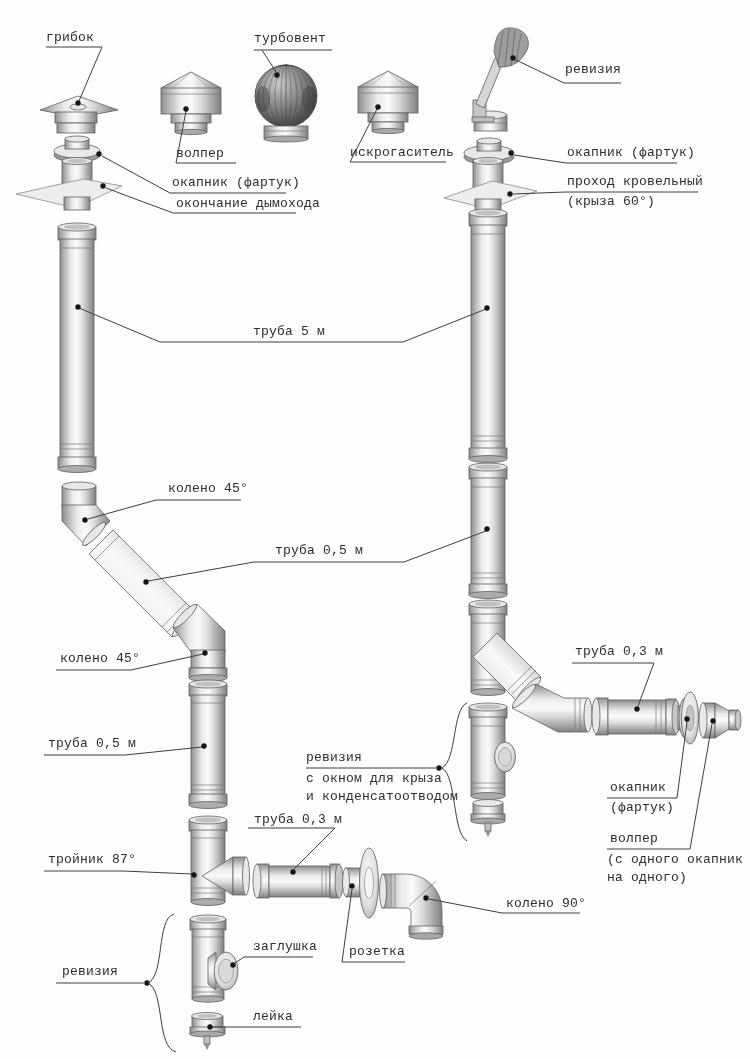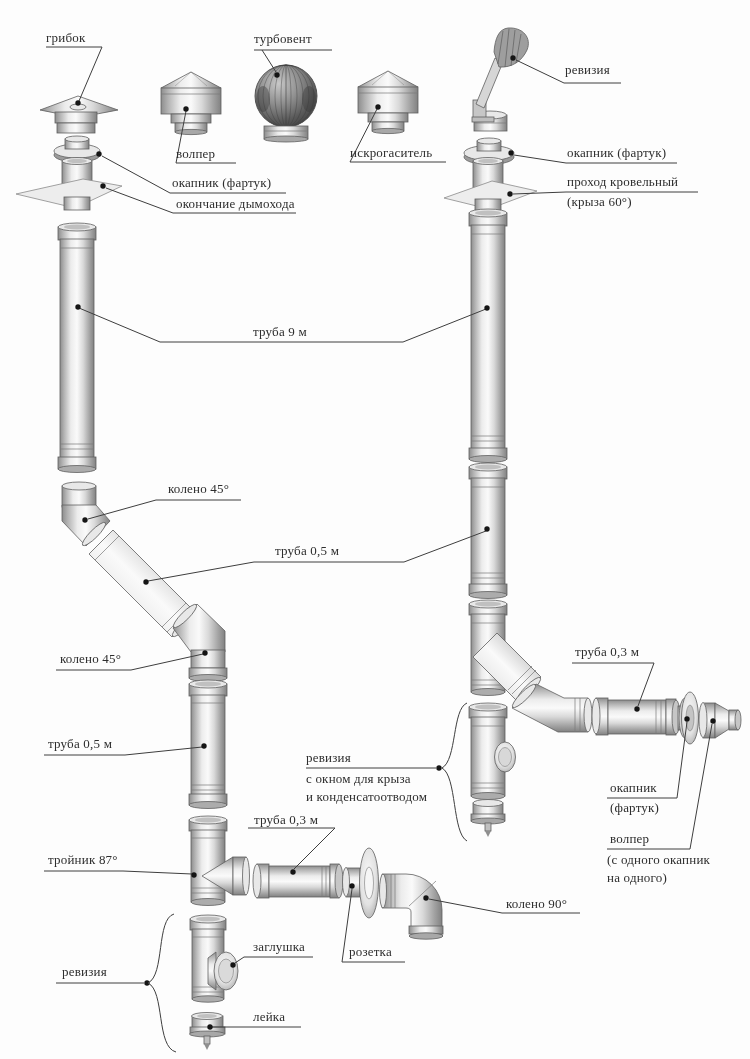--- a/index.html
+++ b/index.html
@@ -1,17 +1,17 @@
 <!DOCTYPE html>
 <html><head>
 <meta charset="utf-8">
 <style>
   html,body{margin:0;padding:0;background:#e9e9e9;}
   .stage{position:relative;width:750px;height:1059px;background:#fdfdfd;overflow:hidden;
-         font-family:Liberation Serif, serif;}
+         font-family:Liberation Mono, monospace;}
   .stage svg{position:absolute;left:0;top:0;}
   .lbl{position:absolute;font-size:13px;line-height:15px;color:#2d2d2d;white-space:nowrap;
        letter-spacing:.2px;}
   .r{text-align:left;}
   .m{stroke:#5f5f5f;stroke-width:.8;}
   .rim{fill:#e8e8e8;stroke:#5f5f5f;stroke-width:.8;}
   .in{fill:#c0c0c0;stroke:none;}
   .bb{stroke:#787878;stroke-width:.7;fill:none;}
   .ln{stroke:#3e3e3e;stroke-width:1;fill:none;stroke-linejoin:round;}
   .dt{fill:#151515;stroke:none;}
@@ -383,21 +383,21 @@
 <div class="lbl" style="left:46px;top:30px">грибок</div>
 <div class="lbl" style="left:254px;top:31px">турбовент</div>
 <div class="lbl" style="left:176px;top:146px">волпер</div>
 <div class="lbl" style="left:350px;top:145px">искрогаситель</div>
 <div class="lbl" style="left:565px;top:62px">ревизия</div>
 <div class="lbl" style="left:567px;top:145px">окапник (фартук)</div>
 <div class="lbl" style="left:567px;top:174px">проход кровельный</div>
 <div class="lbl" style="left:567px;top:194px">(крыза 60°)</div>
 <div class="lbl" style="left:172px;top:175px">окапник (фартук)</div>
 <div class="lbl" style="left:176px;top:196px">окончание дымохода</div>
-<div class="lbl" style="left:253px;top:324px">труба 9 м</div>
+<div class="lbl" style="left:253px;top:324px">труба 5 м</div>
 <div class="lbl" style="left:168px;top:481px">колено 45°</div>
 <div class="lbl" style="left:275px;top:543px">труба 0,5 м</div>
 <div class="lbl" style="left:60px;top:651px">колено 45°</div>
 <div class="lbl" style="left:48px;top:736px">труба 0,5 м</div>
 <div class="lbl" style="left:575px;top:644px">труба 0,3 м</div>
 <div class="lbl r" style="left:306px;top:750px;width:134px">ревизия</div>
 <div class="lbl r" style="left:306px;top:771px;width:134px">с окном для крыза</div>
 <div class="lbl r" style="left:306px;top:789px;width:134px">и конденсатоотводом</div>
 <div class="lbl" style="left:610px;top:780px">окапник</div>
 <div class="lbl" style="left:610px;top:800px">(фартук)</div>

